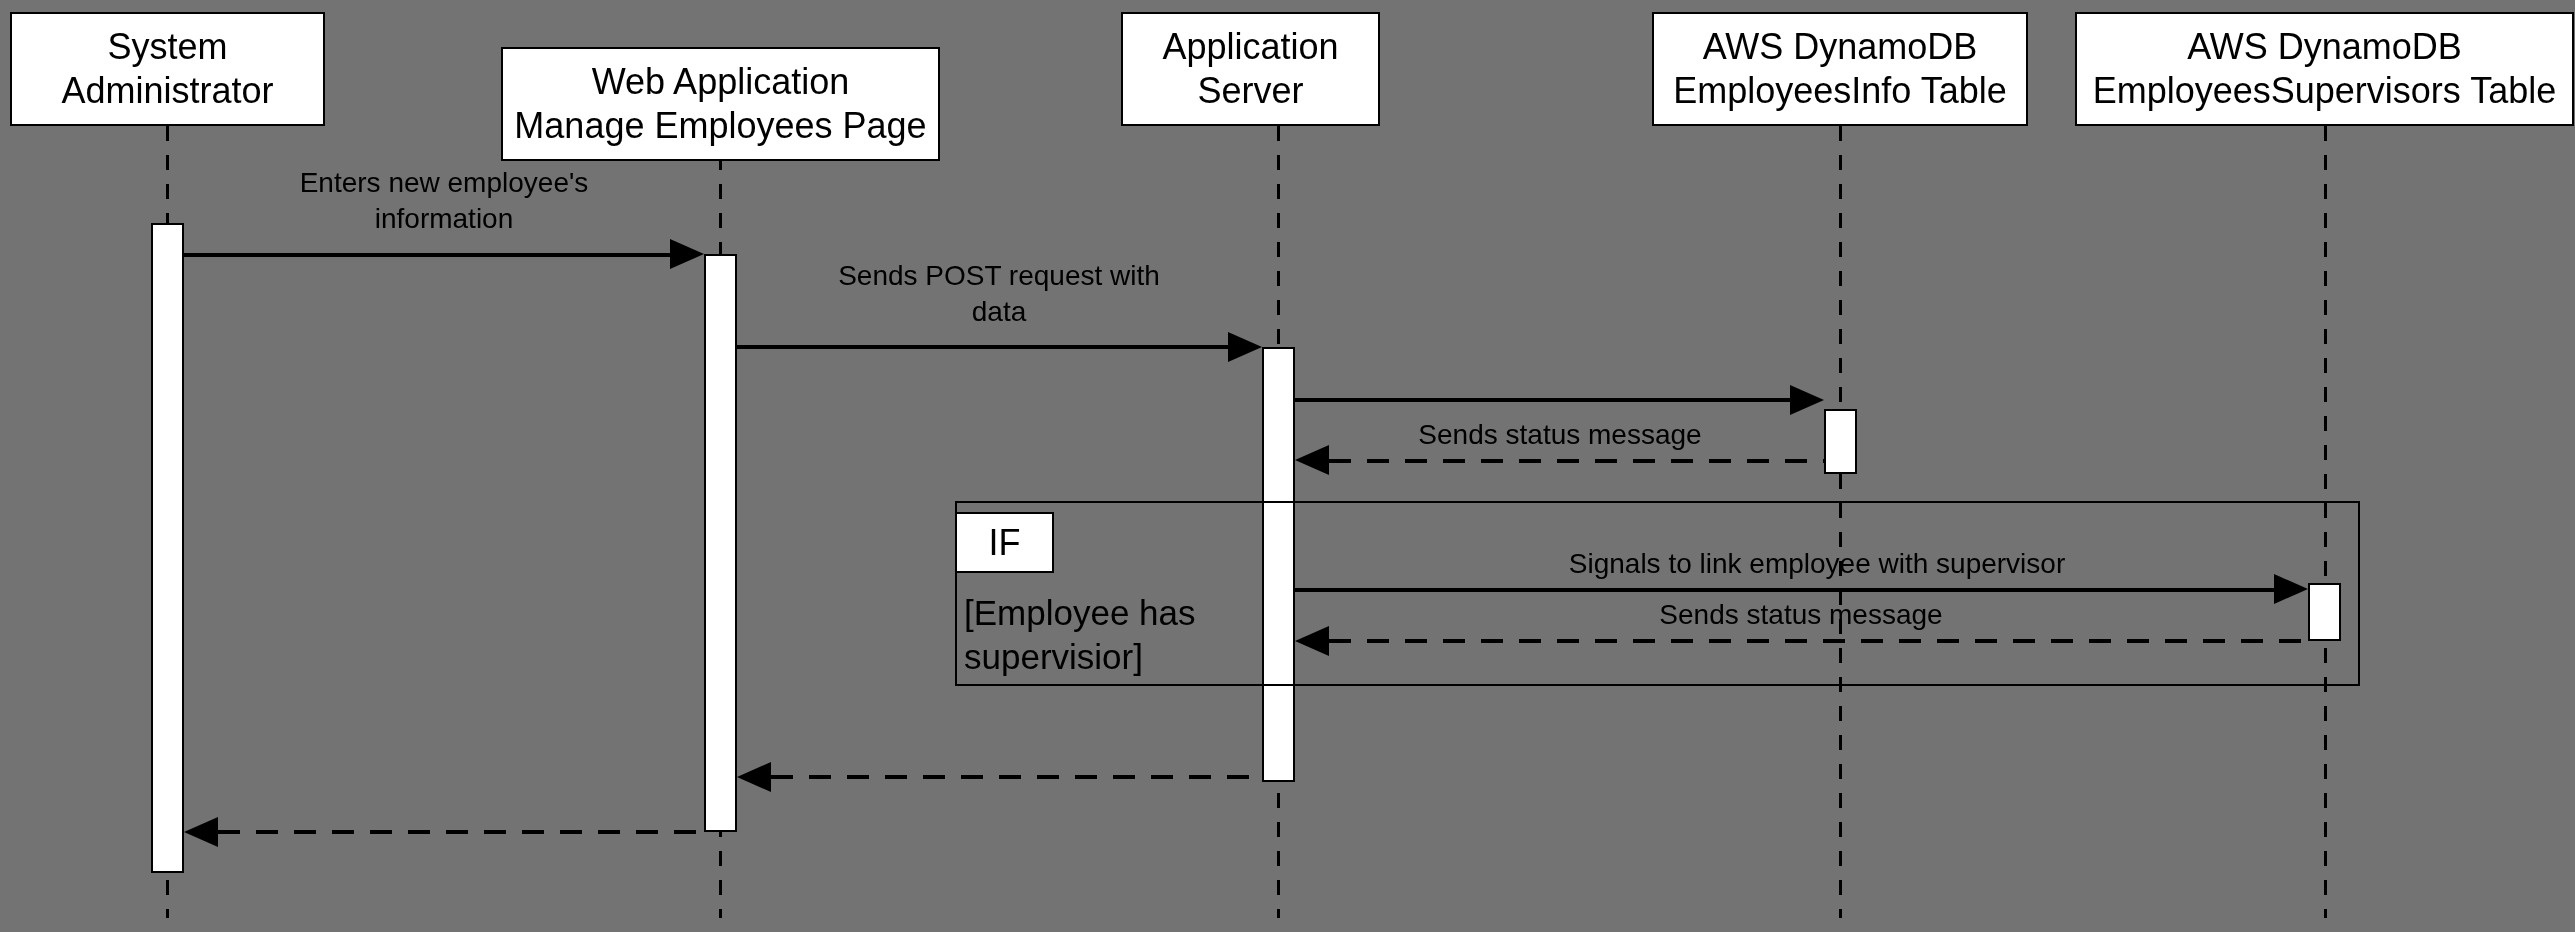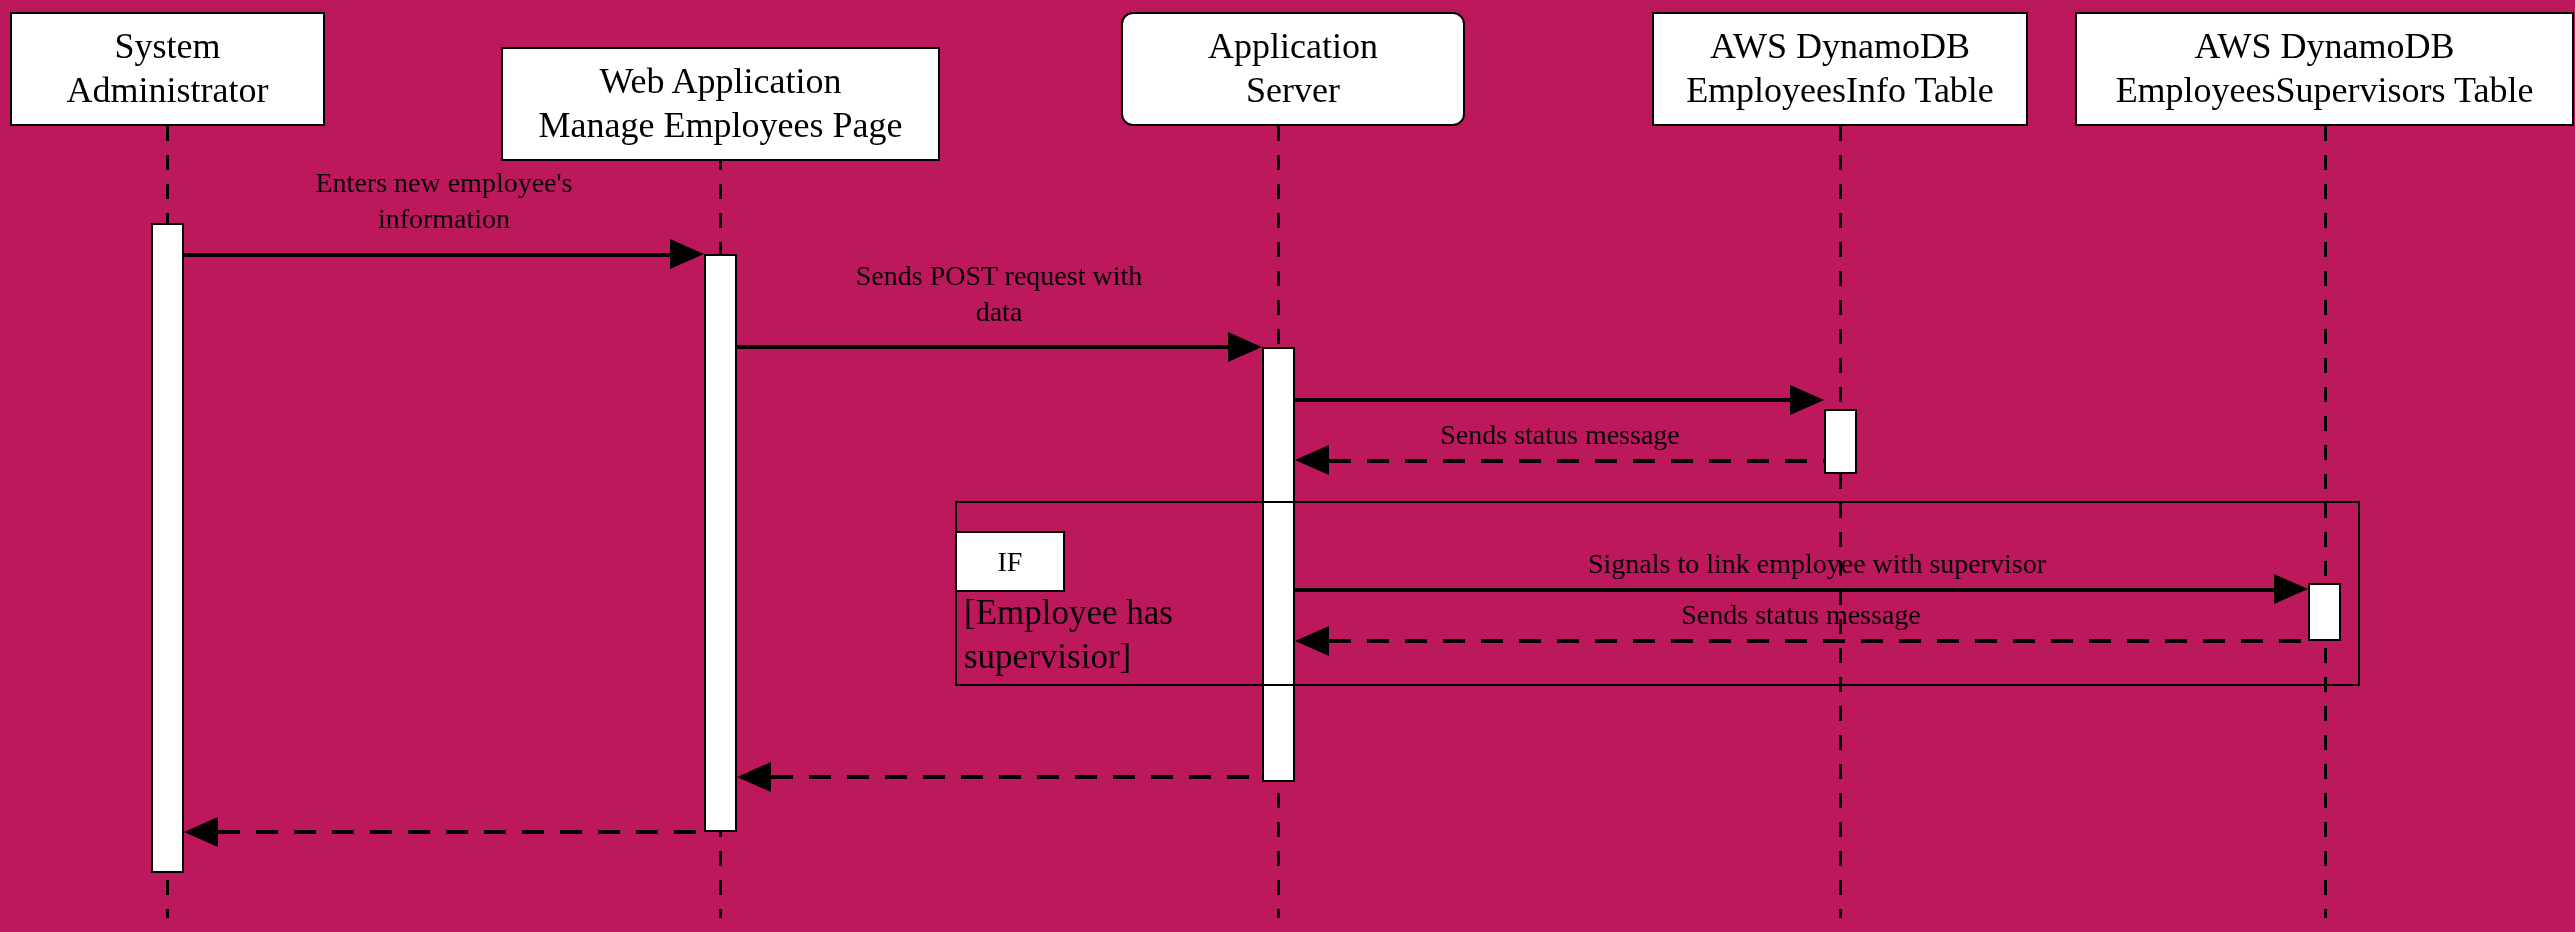--- a/index.html
+++ b/index.html
@@ -1,40 +1,40 @@
 <!DOCTYPE html>
 <html style="font-size:9.4px"><head>
 <meta charset="utf-8">
 <title>Diagram</title>
 <style>
   html,body{margin:0;padding:0;background:#ffffff;}
   #canvas{
-    position:relative;width:2576px;height:933px;background:#be185d;
-    font-family:Liberation Serif, serif;color:#000;overflow:hidden;
+    position:relative;width:2576px;height:933px;background:#737373;
+    font-family:Liberation Sans, sans-serif;color:#000;overflow:hidden;
   }
   .pbox{
     position:absolute;top:11.7px;height:114px;border:2.9px solid #000;background:#fff;
     box-sizing:border-box;display:flex;align-items:center;justify-content:center;
     text-align:center;white-space:pre-line;font-size:36px;line-height:1.22;
   }
   .lifeline{
     position:absolute;top:126px;height:792px;width:2.9px;
     background:repeating-linear-gradient(to bottom,#000 0 15.3px,transparent 15.3px 29px);
   }
   .activation{
     position:absolute;width:33px;border:2.9px solid #000;background:#fff;box-sizing:border-box;
   }
   .fragment{
     position:absolute;left:955px;top:501px;width:1405px;height:185px;
     border:2.9px solid #000;box-sizing:border-box;background:transparent;
   }
   .fragment-operator{
-    position:absolute;left:955px;top:531px;width:110px;height:61px;
+    position:absolute;left:955px;top:512px;width:99px;height:61px;
     border:2.9px solid #000;box-sizing:border-box;background:#fff;
-    display:flex;align-items:center;justify-content:center;font-size:28px;
+    display:flex;align-items:center;justify-content:center;font-size:36px;
   }
   .guard{
     position:absolute;left:964px;top:591px;white-space:pre-line;
     font-size:35px;line-height:1.26;text-align:left;
   }
   .mline{position:absolute;height:3.5px;}
   .mline.solid{background:#000;}
   .mline.dashed{background:repeating-linear-gradient(to right,#000 0 22px,transparent 22px 38px);}
   .arr-r{
     position:absolute;width:0;height:0;
@@ -59,21 +59,21 @@
   <div class="lifeline" style="left:166px;"></div>
   <div class="lifeline" style="left:719px;"></div>
   <div class="lifeline" style="left:1277px;"></div>
   <div class="lifeline" style="left:1839px;"></div>
   <div class="lifeline" style="left:2324px;"></div>
 
   <div class="pbox" style="left:10px;width:315px;"><span>System
 Administrator</span></div>
   <div class="pbox" style="left:501px;width:439px;margin-top:35px;"><span>Web Application
 Manage Employees Page</span></div>
-  <div class="pbox" style="left:1121px;width:344px;border-radius:12px;"><span>Application
+  <div class="pbox" style="left:1121px;width:259px;"><span>Application
 Server</span></div>
   <div class="pbox" style="left:1652px;width:376px;"><span>AWS DynamoDB
 EmployeesInfo Table</span></div>
   <div class="pbox" style="left:2075px;width:499px;"><span>AWS DynamoDB
 EmployeesSupervisors Table</span></div>
 
   <div class="activation" style="left:151px;top:223px;height:650px;"></div>
   <div class="activation" style="left:704px;top:254px;height:578px;"></div>
   <div class="activation" style="left:1262px;top:347px;height:435px;"></div>
   <div class="activation" style="left:1824px;top:409px;height:65px;"></div>

